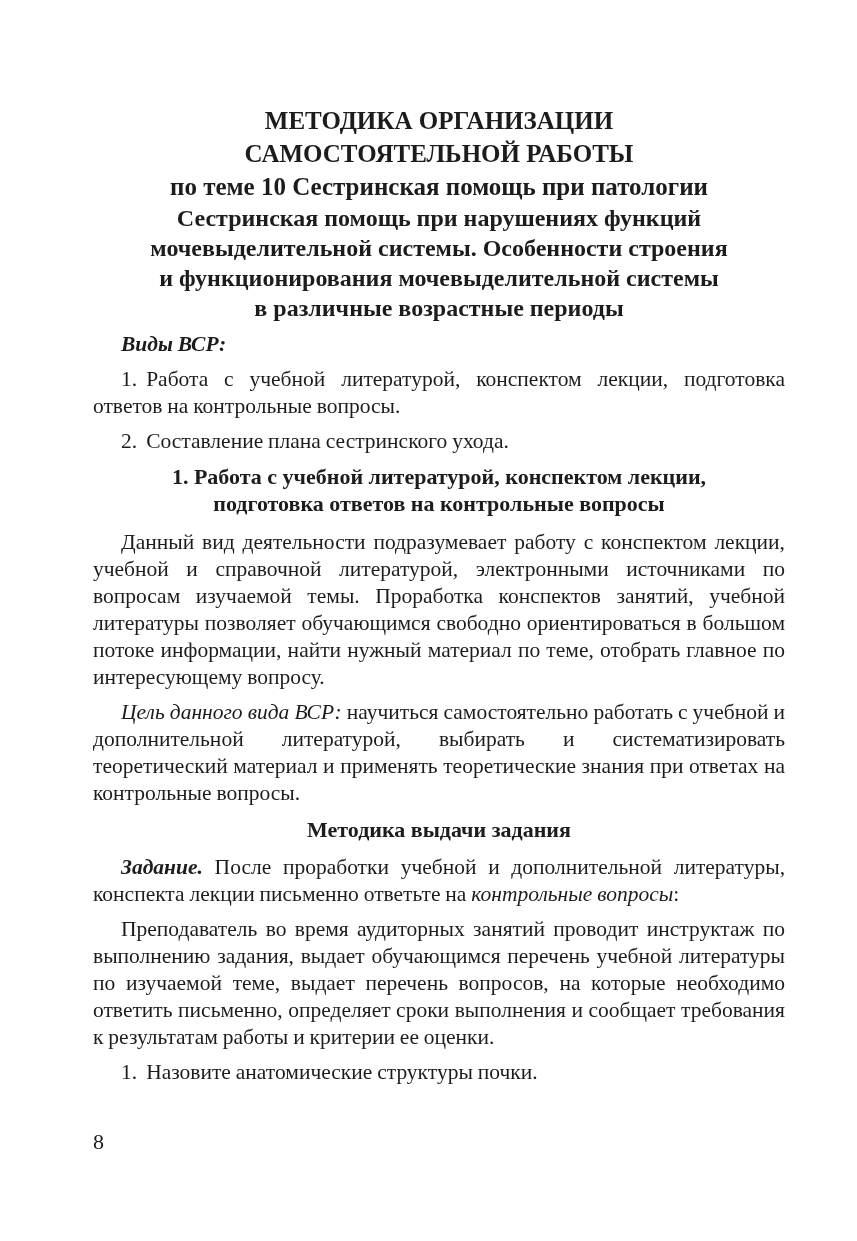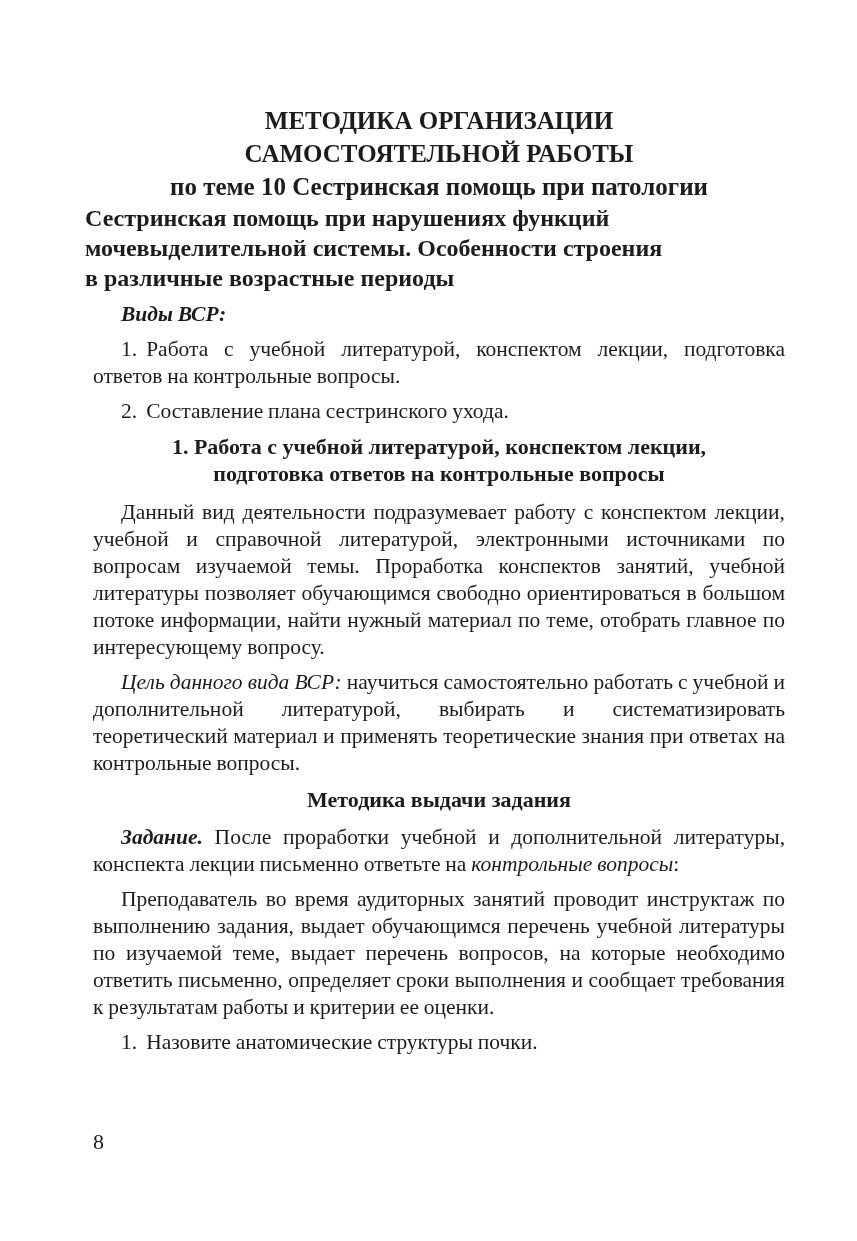--- a/index.html
+++ b/index.html
@@ -25,21 +25,21 @@
     font-size: 24px;
     font-weight: bold;
     font-style: italic;
     line-height: 30px;
     text-align: center;
   }
   .subtopic-title {
     font-size: 24px;
     font-weight: bold;
     line-height: 30px;
-    text-align: left;
+    text-align: center;
   }
   .body-par {
     margin: 8px;
     font-size: 21.5px;
     line-height: 27px;
     text-align: justify;
     text-indent: 28px;
     word-spacing: -0.5px;
   }
   .vsr-heading { font-weight: bold; font-style: italic; }
@@ -78,20 +78,21 @@
   <div class="doc-title">
     <div>МЕТОДИКА ОРГАНИЗАЦИИ</div>
     <div>САМОСТОЯТЕЛЬНОЙ РАБОТЫ</div>
     <div>по теме 10 Сестринская помощь при патологии</div>
   </div>
 
 
   <div class="subtopic-title">
     <div>Сестринская помощь при нарушениях функций</div>
     <div>мочевыделительной системы. Особенности строения</div>
+    <div>и функционирования мочевыделительной системы</div>
     <div>в различные возрастные периоды</div>
   </div>
 
   <p class="body-par vsr-heading">Виды ВСР:</p>
 
   <p class="body-par"><span class="num">1.</span><span>Работа с учебной литературой, конспектом лекции, подготовка ответов на контрольные вопросы.</span></p>
 
   <p class="body-par"><span class="num">2.</span><span>Составление плана сестринского ухода.</span></p>
 
   <div class="section-heading">

